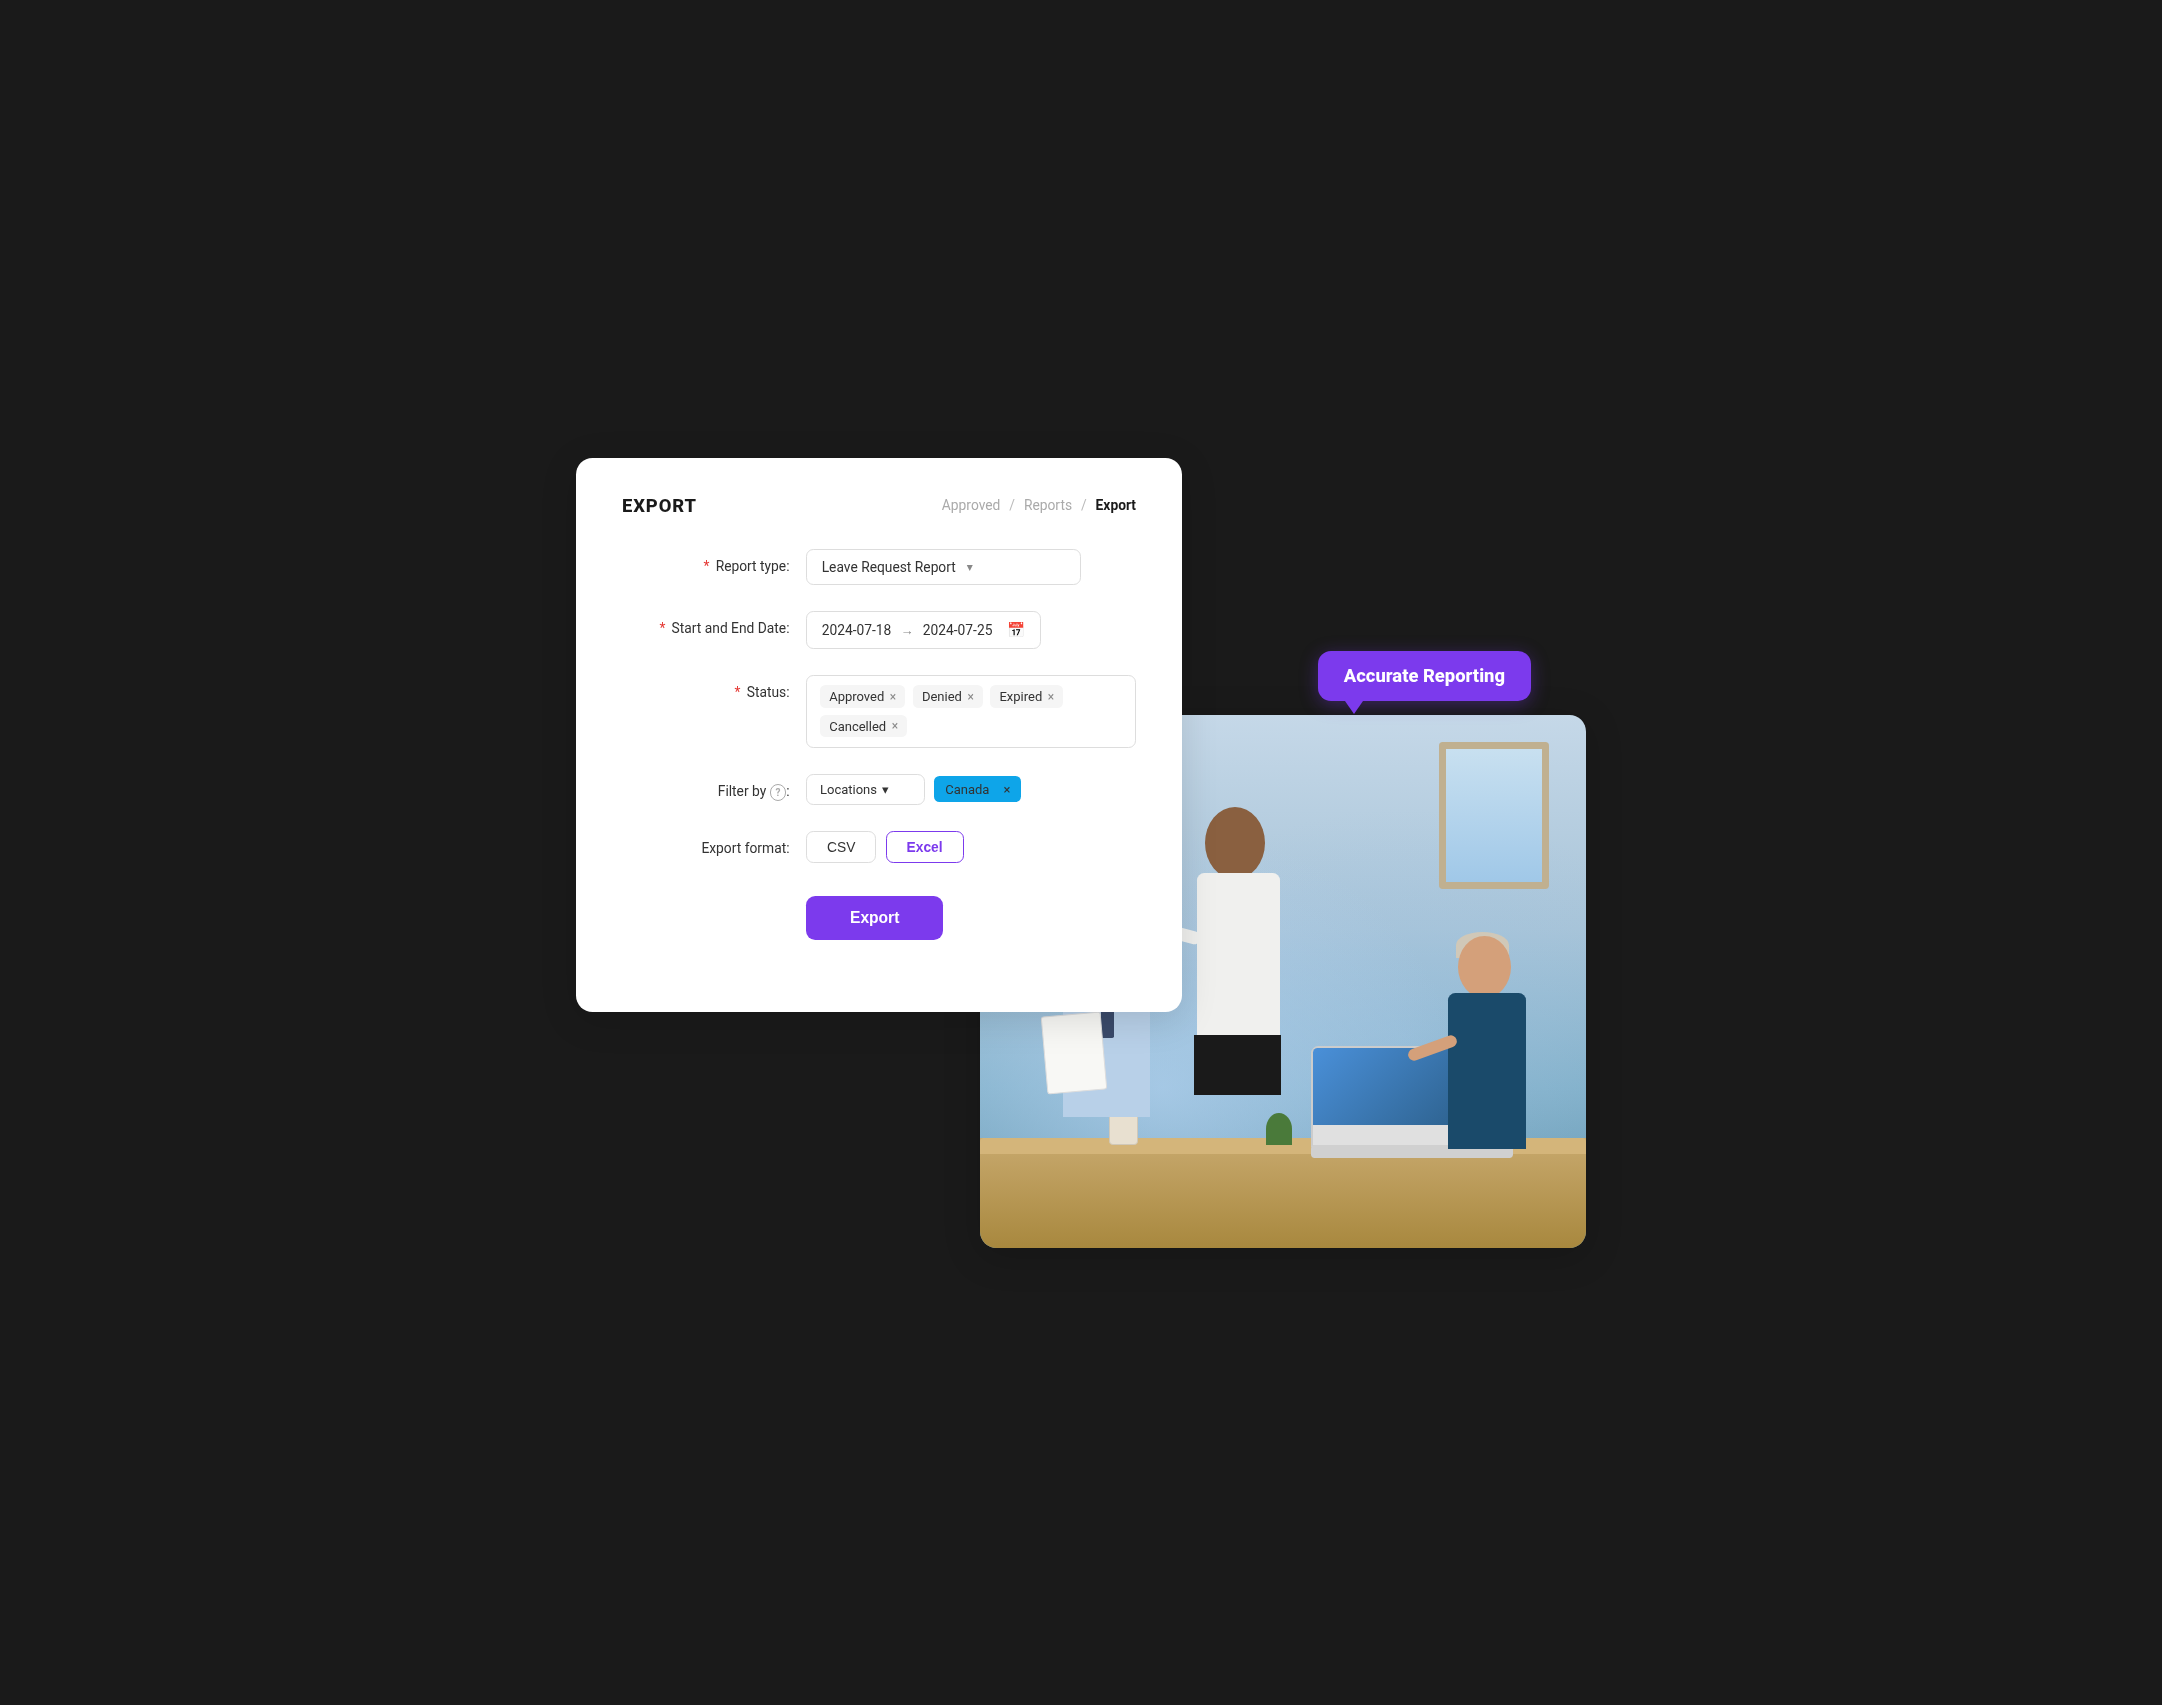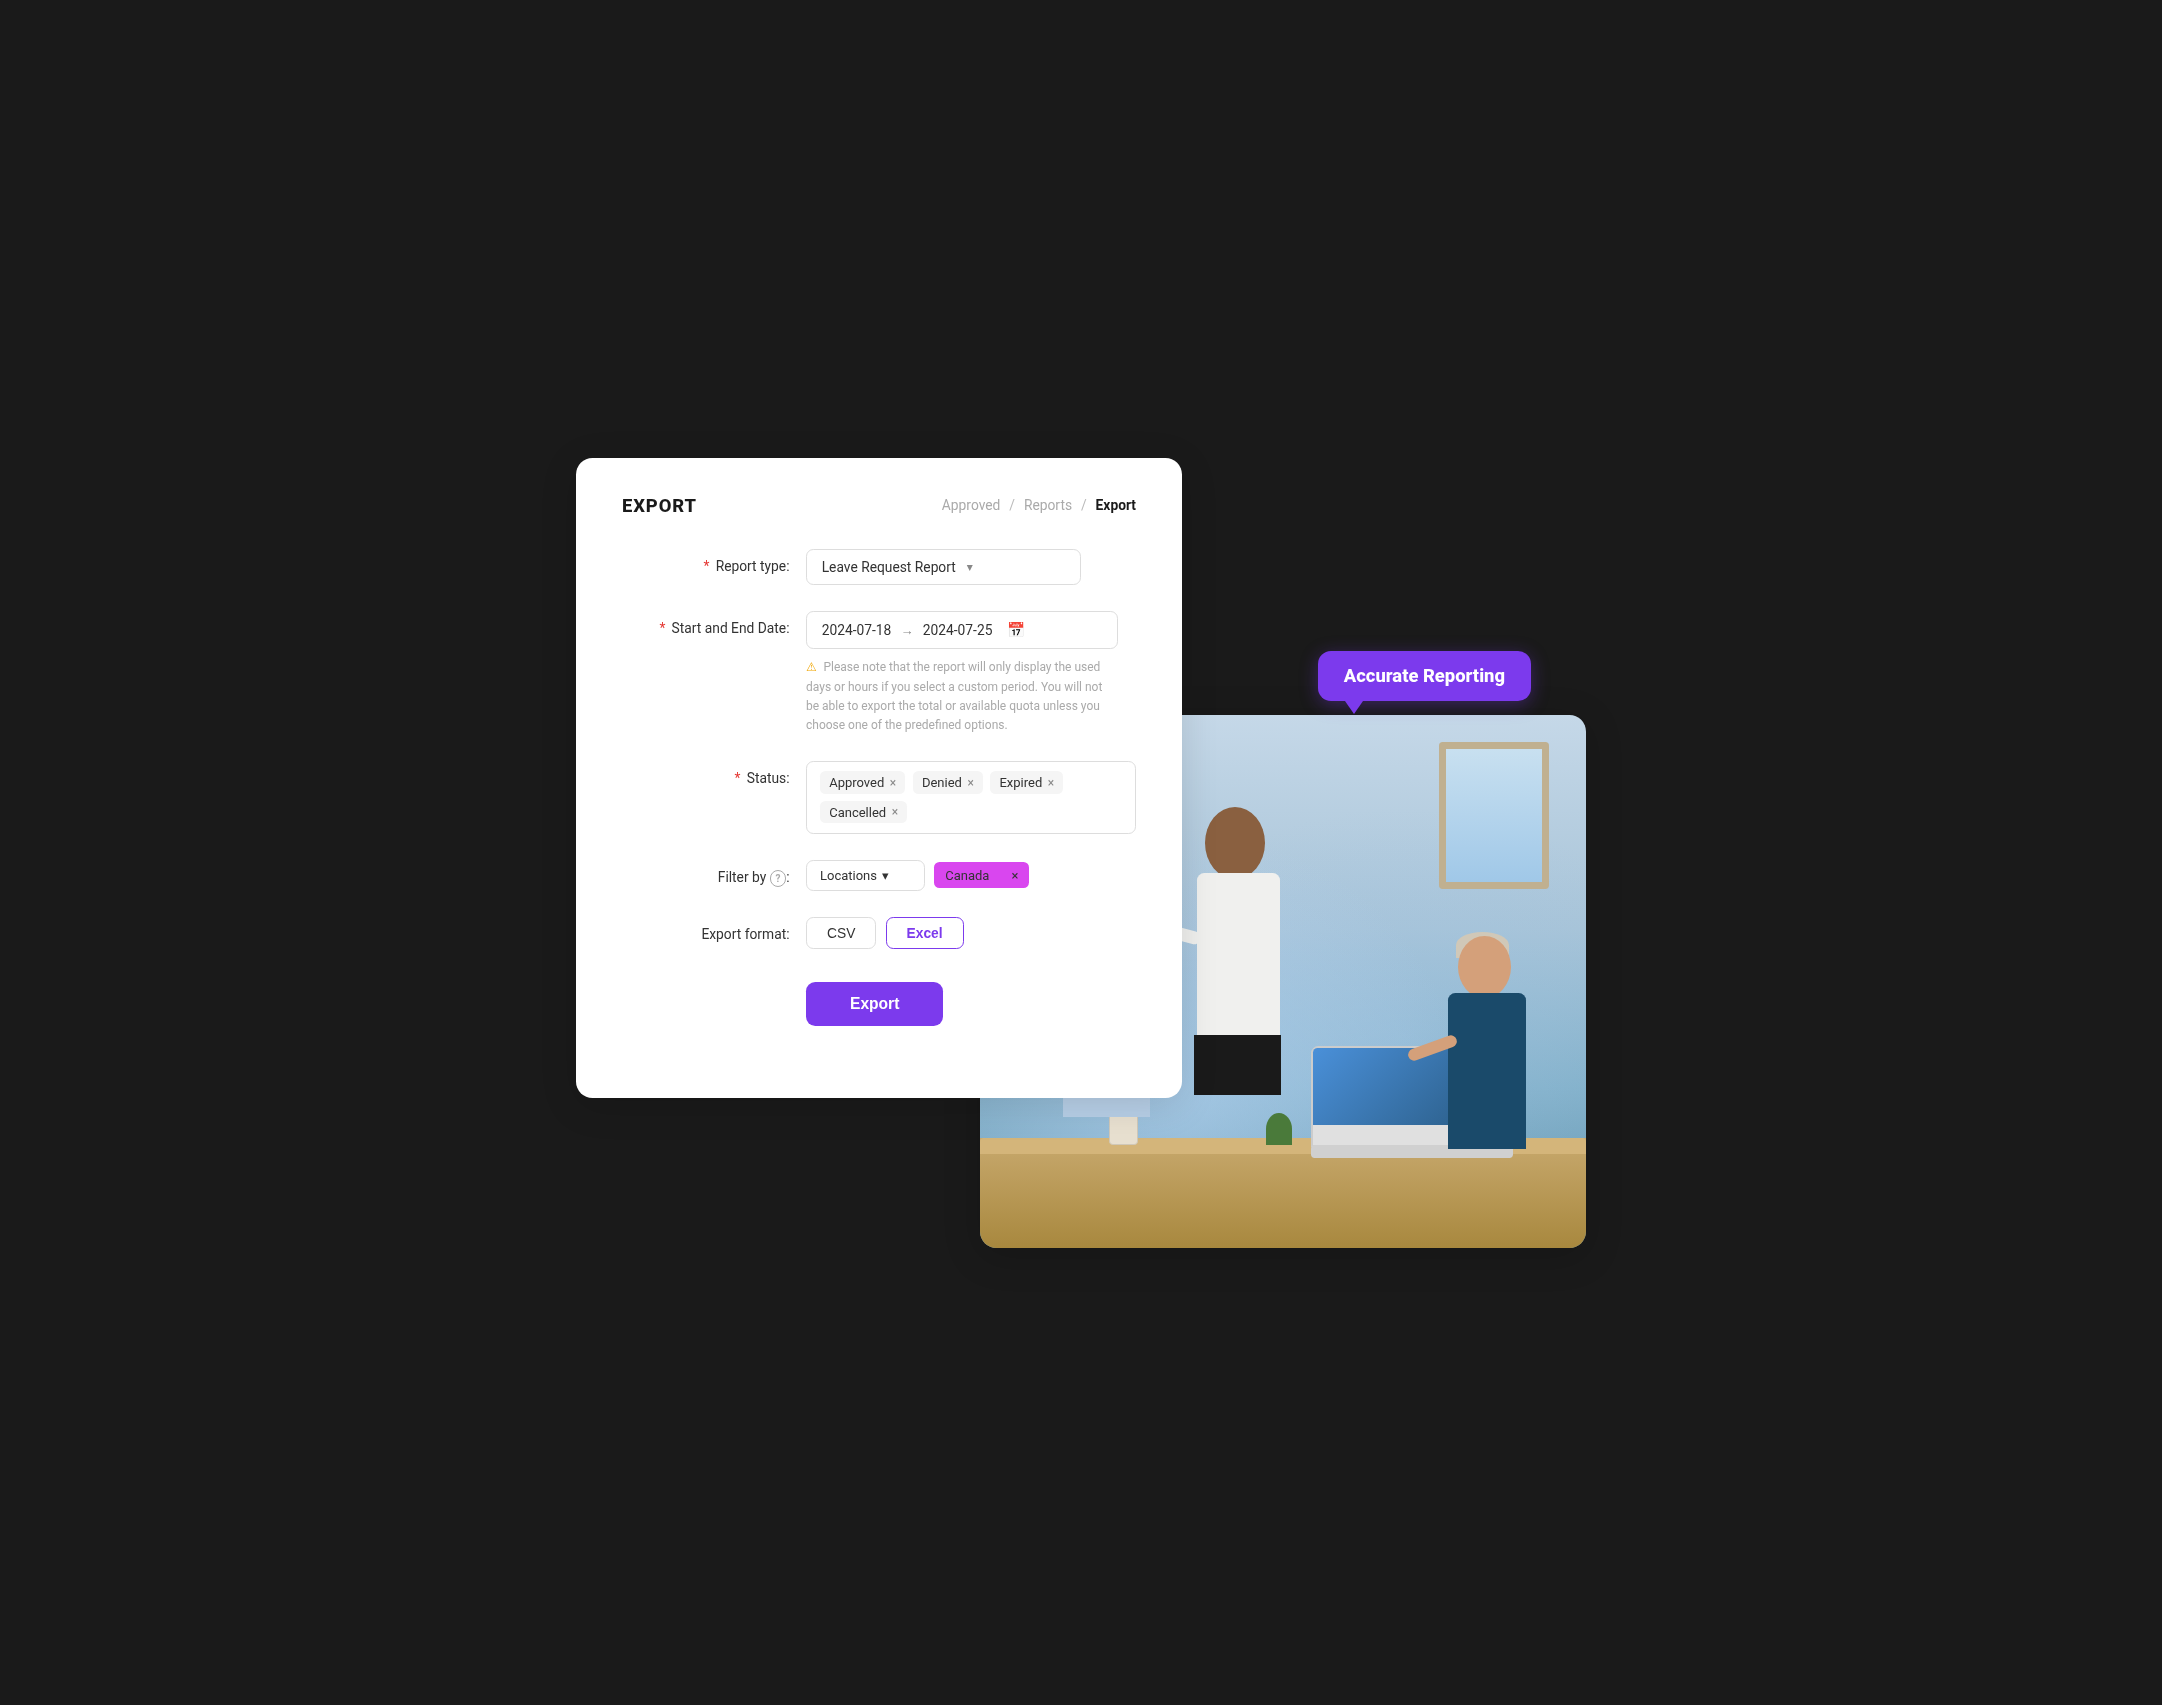--- a/index.html
+++ b/index.html
@@ -198,26 +198,26 @@
       color: #333;
       cursor: pointer;
       background: #fff;
       gap: 5px;
       min-width: 119px;
     }
 
     .canada-tag {
       display: flex;
       align-items: center;
-      background: #d946ef;
+      background: #0ea5e9;
       border-radius: 5.5px;
       padding: 5.5px 11px;
       font-size: 13px;
       color: #333;
-      gap: 22px;
+      gap: 14px;
     }
 
     
     .format-row-content {
       display: flex;
       align-items: center;
       gap: 9.2px;
     }
 
     .format-btn {
@@ -565,24 +565,20 @@
       <div class="form-label">
         <span class="required-star">*</span>
         <span>Start and End Date</span>:
       </div>
       <div class="form-col">
         <div class="date-range-box">
           <span>2024-07-18</span>
           <span class="date-arrow">→</span>
           <span>2024-07-25</span>
           <span class="calendar-icon">📅</span>
-        </div>
-        <div class="date-warning">
-          <span class="warn-icon">⚠</span>
-          <span>Please note that the report will only display the used days or hours if you select a custom period. You will not be able to export the total or available quota unless you choose one of the predefined options.</span>
         </div>
       </div>
     </div>
 
     <div class="form-row">
       <div class="form-label">
         <span class="required-star">*</span>
         <span>Status</span>:
       </div>
       <div class="tags-container">

